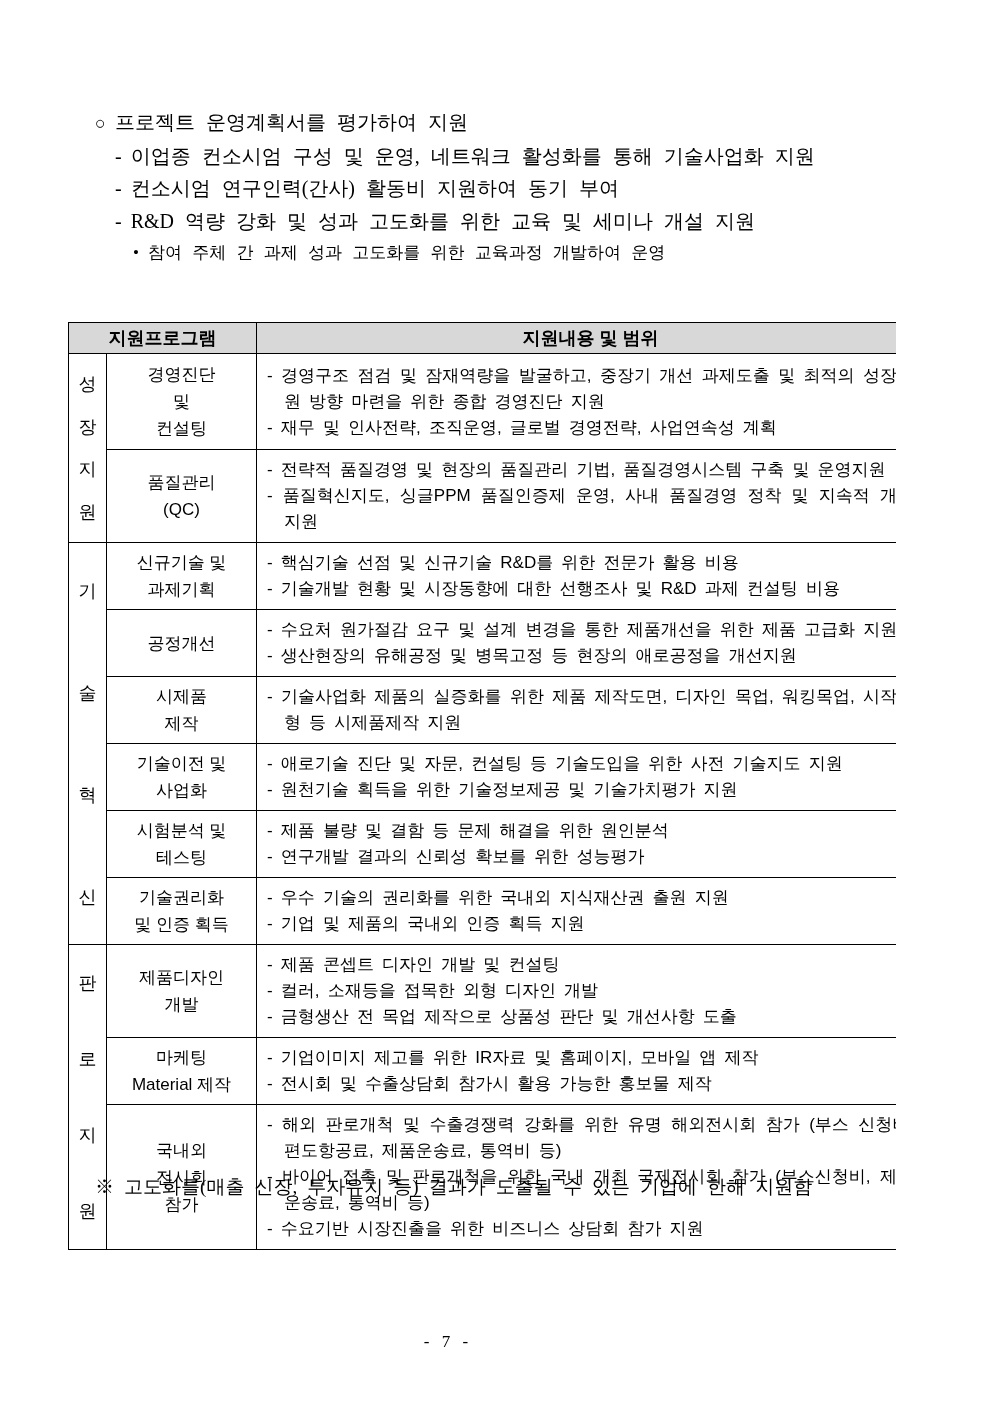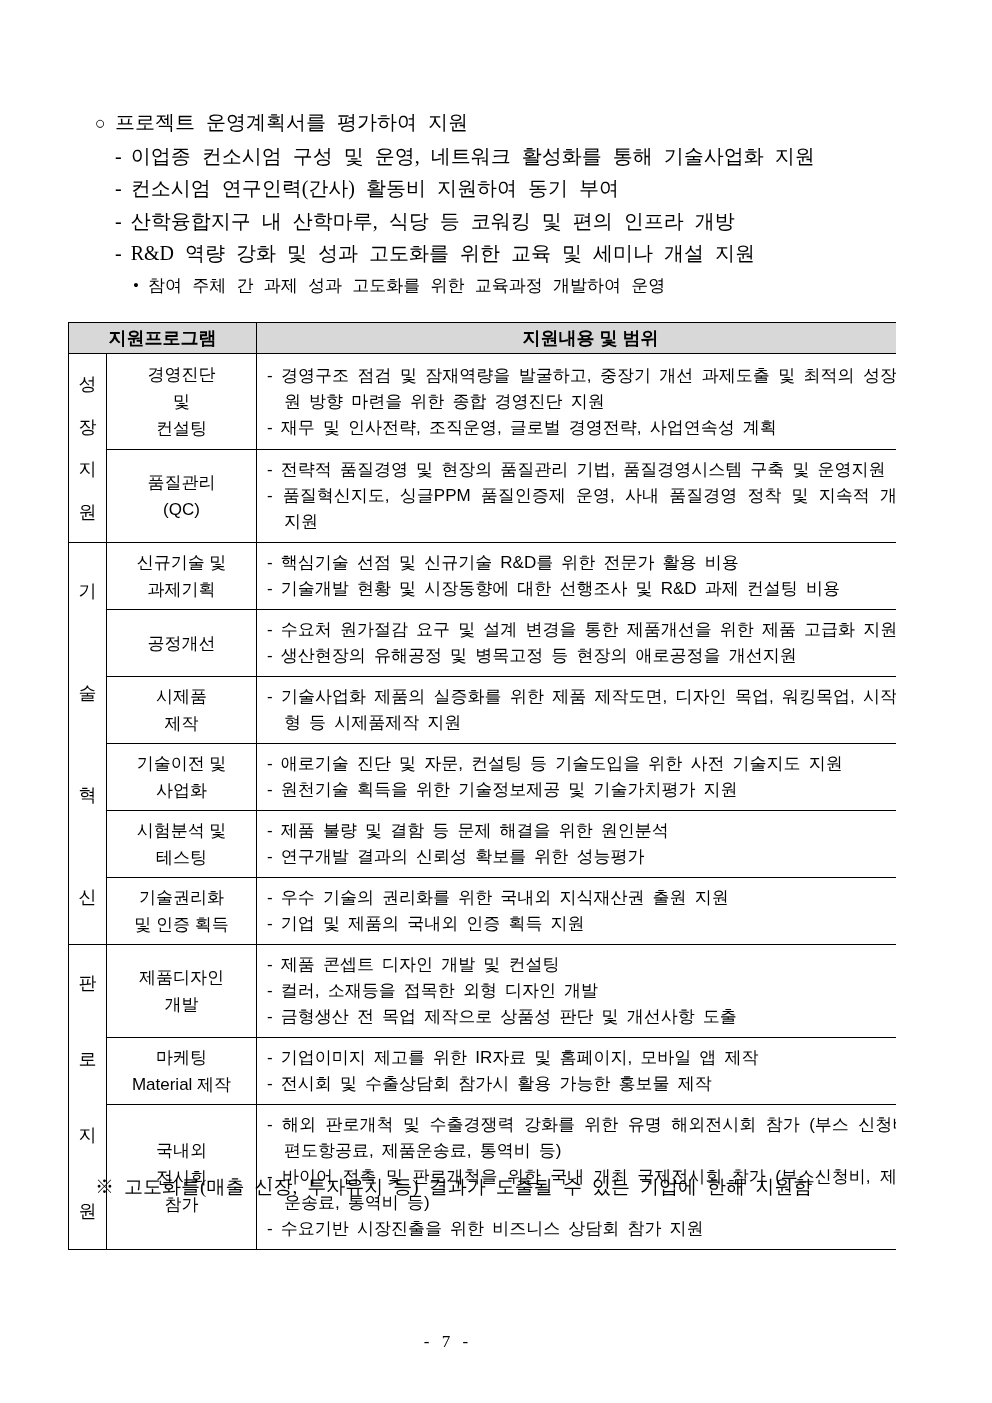--- a/index.html
+++ b/index.html
@@ -121,23 +121,20 @@
     <div class="bullet lvl0">
       <span class="marker">○</span><span>프로젝트 운영계획서를 평가하여 지원</span>
     </div>
     <div class="bullet lvl1">
       <span class="marker">-</span><span>이업종 컨소시엄 구성 및 운영, 네트워크 활성화를 통해 기술사업화 지원</span>
     </div>
     <div class="bullet lvl1">
       <span class="marker">-</span><span>컨소시엄 연구인력(간사) 활동비 지원하여 동기 부여</span>
     </div>
     <div class="bullet lvl1">
-      <span class="marker">-</span><span>산학융합지구 내 산학마루, 식당 등 코워킹 및 편의 인프라 개방</span>
-    </div>
-    <div class="bullet lvl1">
       <span class="marker">-</span><span>R&amp;D 역량 강화 및 성과 고도화를 위한 교육 및 세미나 개설 지원</span>
     </div>
     <div class="bullet lvl2">
       <span class="marker">•</span><span>참여 주체 간 과제 성과 고도화를 위한 교육과정 개발하여 운영</span>
     </div>
   </div>
 
   <div class="tbl-wrap">
     <table class="support">
       <colgroup>

